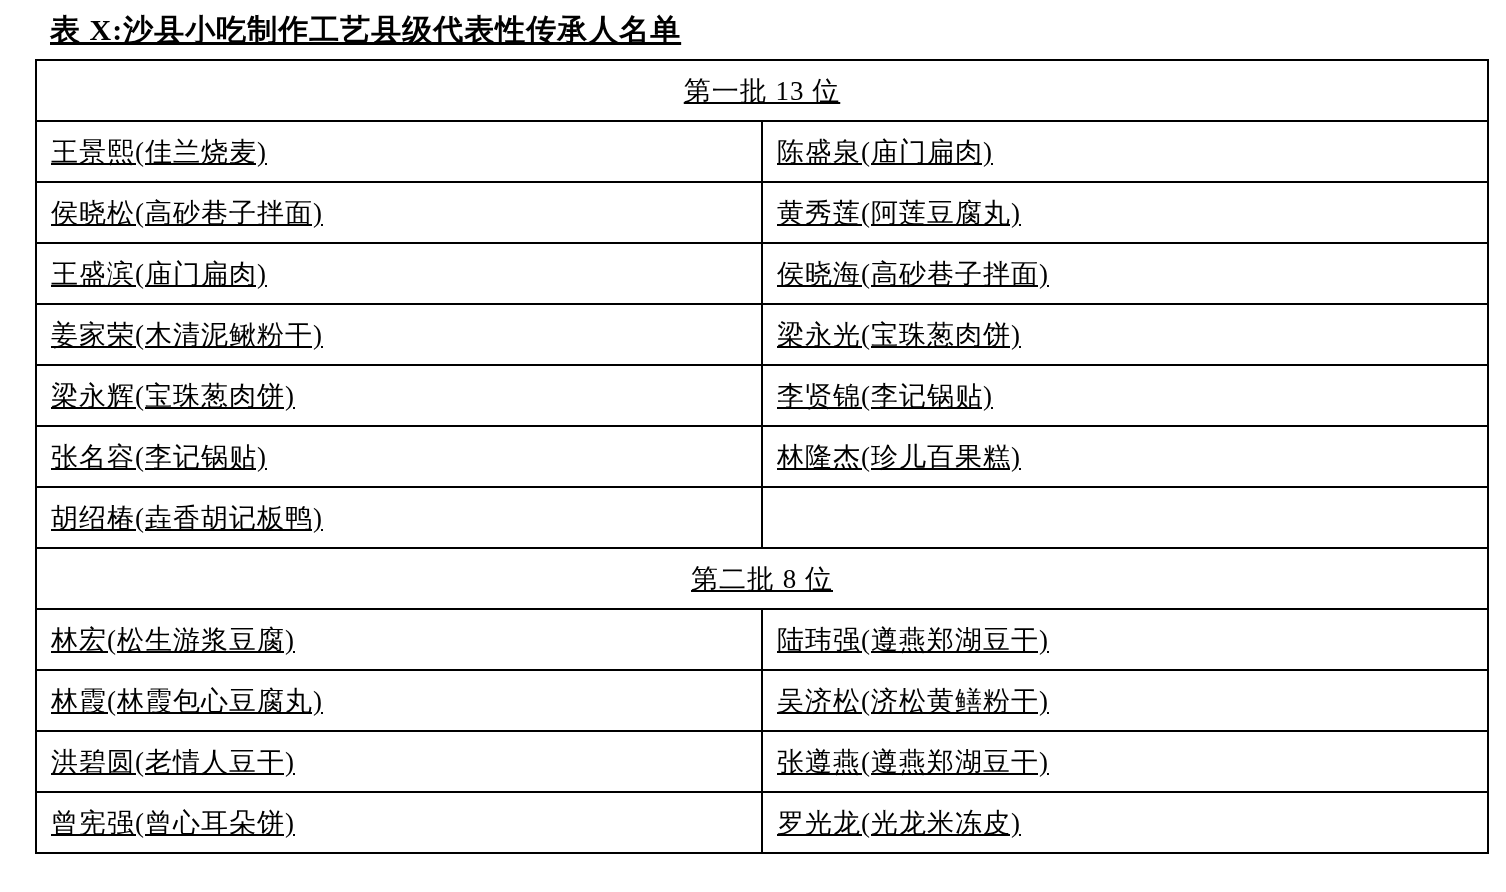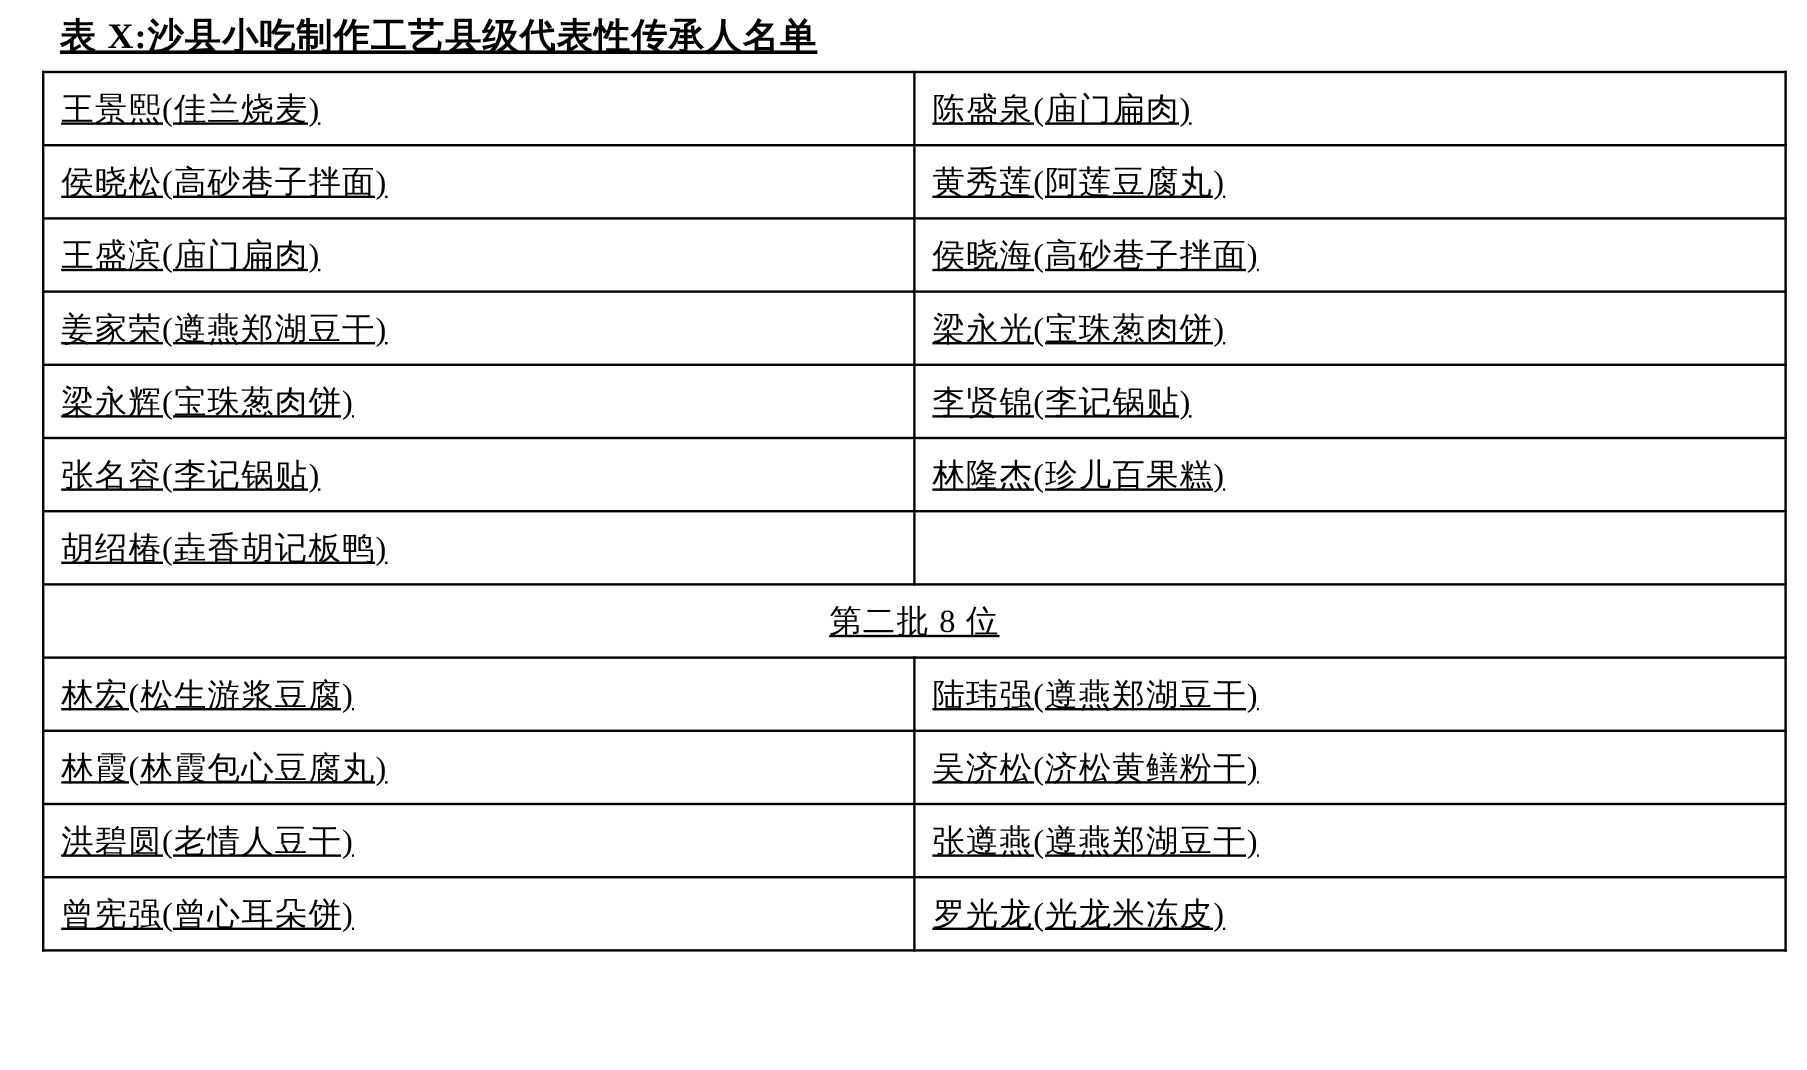--- a/index.html
+++ b/index.html
@@ -47,33 +47,36 @@
   }
 </style>
 </head>
 <body>
 
 <div class="page">
   <div class="doc-title">表 X:沙县小吃制作工艺县级代表性传承人名单</div>
   <table class="inheritors">
     <tbody>
         <tr>
+          <td colspan="2" class="section-header">第一批 13 位</td>
+        </tr>
+        <tr>
           <td>王景熙(佳兰烧麦)</td>
           <td>陈盛泉(庙门扁肉)</td>
         </tr>
         <tr>
           <td>侯晓松(高砂巷子拌面)</td>
           <td>黄秀莲(阿莲豆腐丸)</td>
         </tr>
         <tr>
           <td>王盛滨(庙门扁肉)</td>
           <td>侯晓海(高砂巷子拌面)</td>
         </tr>
         <tr>
-          <td>姜家荣(遵燕郑湖豆干)</td>
+          <td>姜家荣(木清泥鳅粉干)</td>
           <td>梁永光(宝珠葱肉饼)</td>
         </tr>
         <tr>
           <td>梁永辉(宝珠葱肉饼)</td>
           <td>李贤锦(李记锅贴)</td>
         </tr>
         <tr>
           <td>张名容(李记锅贴)</td>
           <td>林隆杰(珍儿百果糕)</td>
         </tr>

